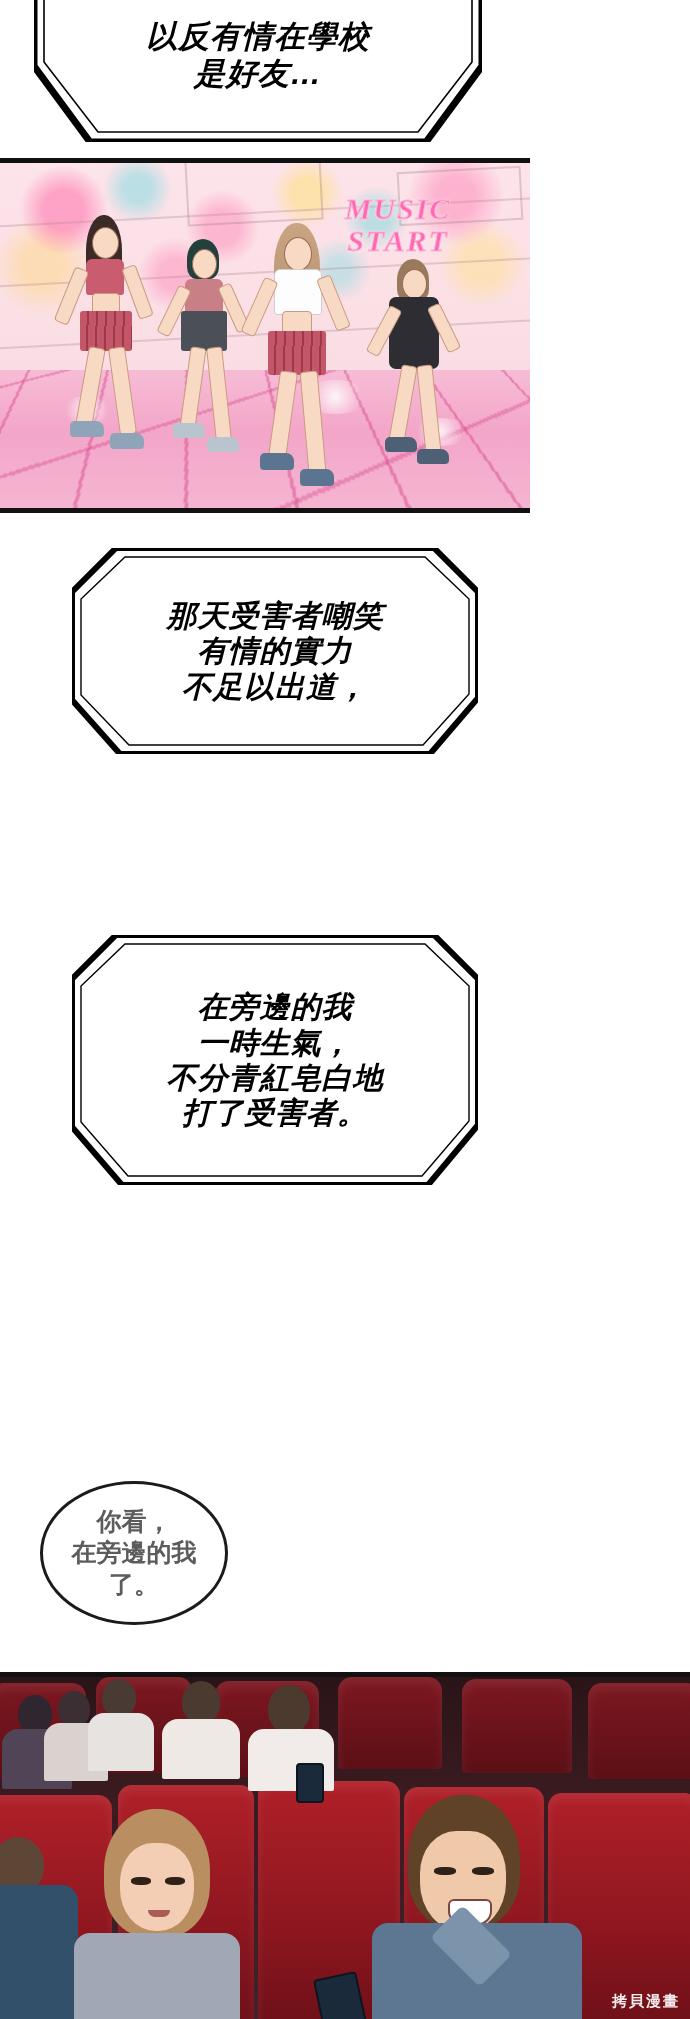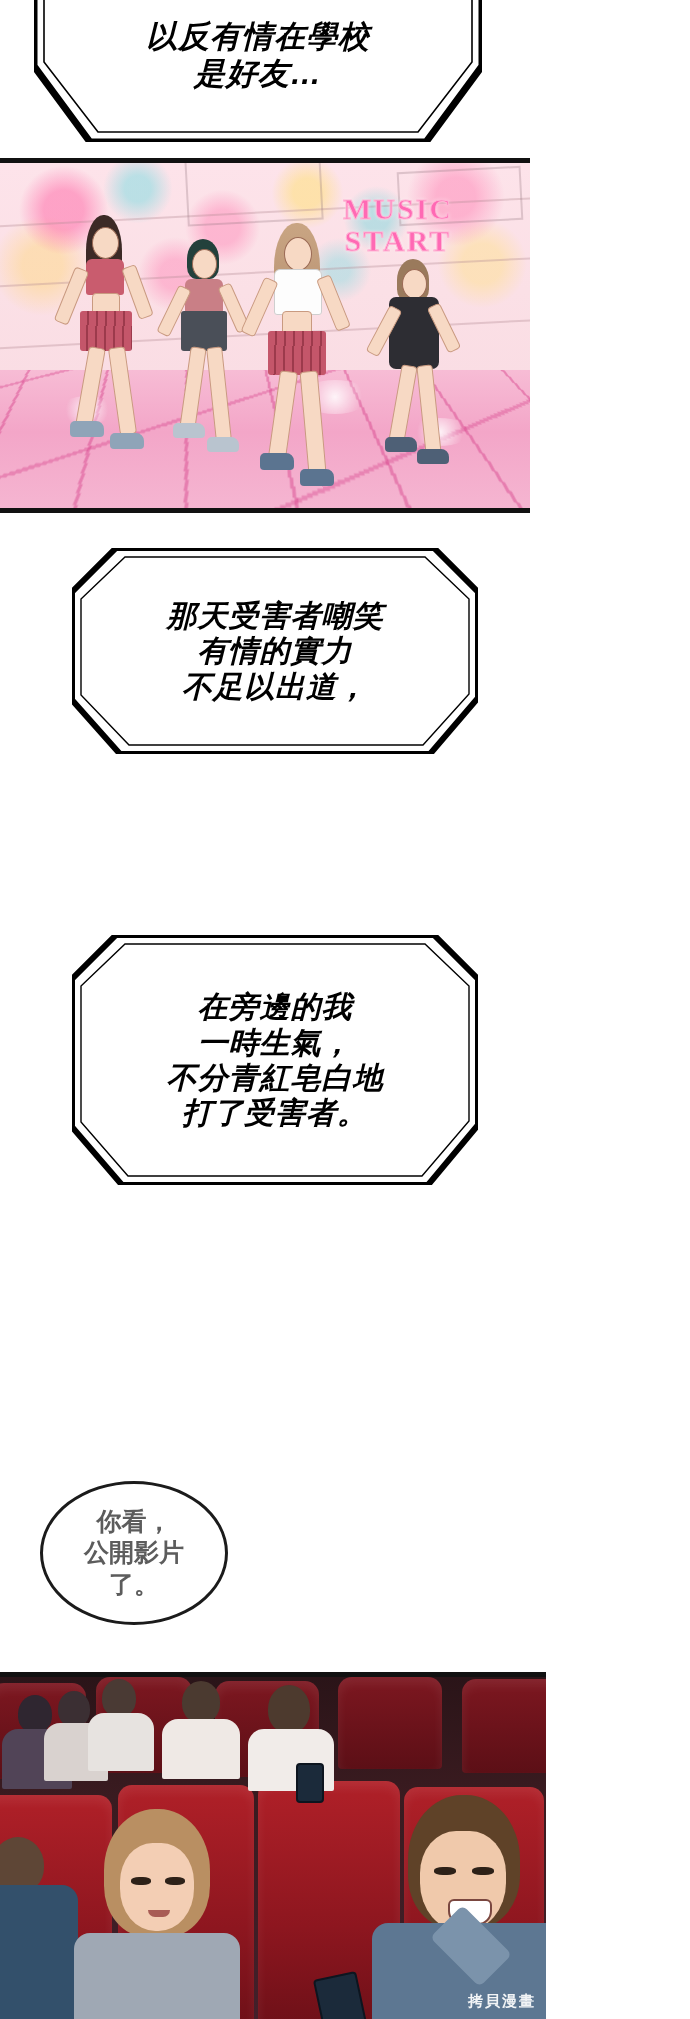--- a/index.html
+++ b/index.html
@@ -125,20 +125,21 @@
   .glow {
     position: absolute;
     border-radius: 50%;
     background: radial-gradient(circle, rgba(255,255,255,.85) 0%, rgba(255,255,255,0) 70%);
   }
   .music-start {
     position: absolute;
     color: #ff69b4;
     -webkit-text-stroke: 1px #ffb6d5;
     font-weight: 700;
+    font-style: italic;
     font-family: "Liberation Serif", serif;
     text-align: center;
     line-height: 1.05;
     letter-spacing: 2px;
     z-index: 5;
     text-shadow: 0 0 4px rgba(255,255,255,.6);
   }
 
   
   .dancer { position: absolute; }
@@ -295,26 +296,26 @@
       <polygon points="53,9 353,9 397,51 397,186 350,241 56,241 9,187 9,51" fill="none" stroke="#000000" stroke-width="1.4"></polygon>
     </svg>
     <div class="oct-text" style="font-size:30px;">在旁邊的我
 一時生氣，
 不分青紅皂白地
 打了受害者。</div>
   </div>
 
   <div class="oval-bubble" style="left:40px; top:1481px; width:188px; height:144px; font-size:25px;">
     <span>你看，
-公開影片
+在旁邊的我
 了。</span>
   </div>
 
 
-  <div class="panel" id="panel-cinema" style="left:0px; top:1672px; width:546px; height:347px;padding-left:38px;">
+  <div class="panel" id="panel-cinema" style="left:0px; top:1672px; width:690px; height:347px;padding-left:38px;">
 
     <div class="seat seat-dark" style="left:-10px; top:6px; width:96px; height:96px;"></div>
     <div class="seat seat-dark" style="left:96px; top:0px; width:96px; height:96px;"></div>
     <div class="seat seat-dark" style="left:215px; top:4px; width:104px; height:96px;"></div>
     <div class="seat seat-dark" style="left:338px; top:0px; width:104px; height:92px;"></div>
     <div class="seat seat-dark" style="left:462px; top:2px; width:110px; height:94px;"></div>
     <div class="seat seat-dark" style="left:588px; top:6px; width:112px; height:96px;"></div>
 
     <div class="aud-head" style="left:18px; top:18px; width:34px; height:38px; background:#2f2630;"></div>
     <div class="aud-body" style="left:2px; top:52px; width:70px; height:60px; background:#514457;"></div>

